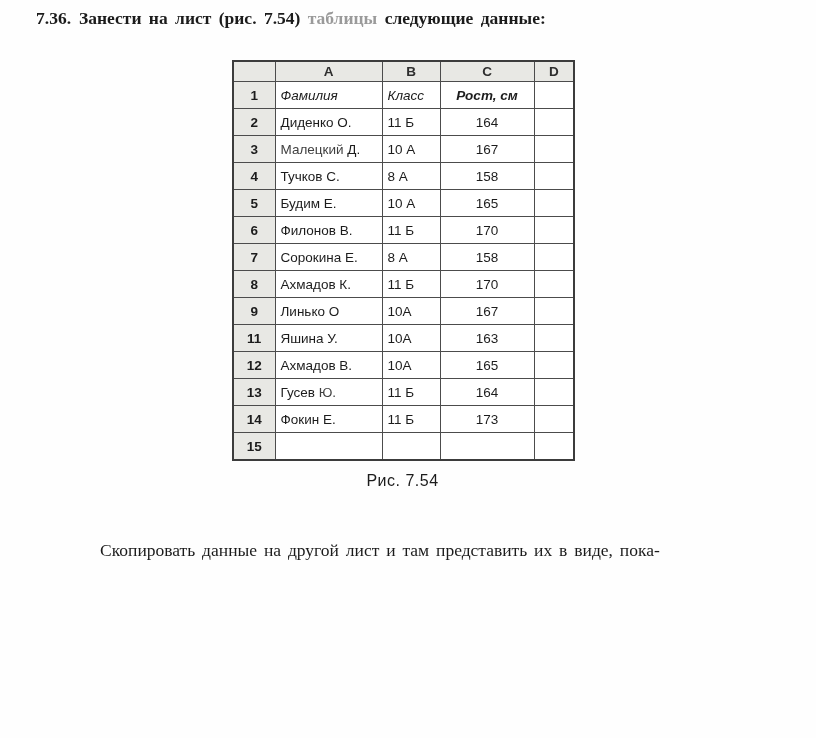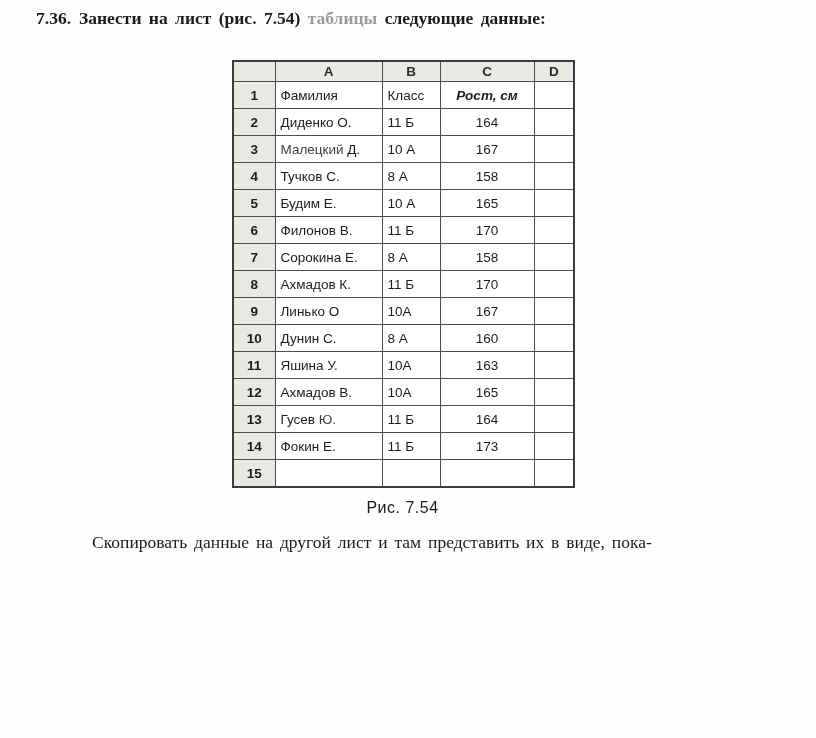--- a/index.html
+++ b/index.html
@@ -63,20 +63,21 @@
   }
   td.rownum {
     background: #e8e8e4;
     text-align: center;
     font-weight: bold;
     font-size: 12.5px;
     color: #2e2e2e;
   }
   td.c-col { text-align: center; }
   td.field-label {
+    font-style: italic;
     color: #8f8f8f;
     font-size: 13.5px;
   }
   td.height-label {
     font-style: italic;
     font-weight: bold;
     color: #1c1c1c;
     text-align: center;
     font-size: 14px;
   }
@@ -88,21 +89,21 @@
     font-weight: normal;
     font-size: 16px;
     color: #1c1c1c;
     letter-spacing: 0.5px;
   }
   .footer-text {
     position: absolute;
     left: 88px;
     top: 524px;
     width: 692px;
-    margin: 4px;
+    margin: 12px;
     font-size: 17.5px;
     line-height: 28px;
     color: #1b1b1b;
   }
   .footer-text .line1 { display: block; word-spacing: 2.5px; }
   .footer-text .line2 { display: block; }
 </style>
 </head>
 <body>
 
@@ -188,27 +189,20 @@
         <td></td>
       </tr>
       <tr>
         <td class="rownum">9</td>
         <td>Линько О</td>
         <td>10А</td>
         <td class="c-col">167</td>
         <td></td>
       </tr>
       <tr>
-        <td class="rownum">10</td>
-        <td>Дунин С.</td>
-        <td>8 А</td>
-        <td class="c-col">160</td>
-        <td></td>
-      </tr>
-      <tr>
         <td class="rownum">11</td>
         <td>Яшина У.</td>
         <td>10А</td>
         <td class="c-col">163</td>
         <td></td>
       </tr>
       <tr>
         <td class="rownum">12</td>
         <td>Ахмадов В.</td>
         <td>10А</td>

